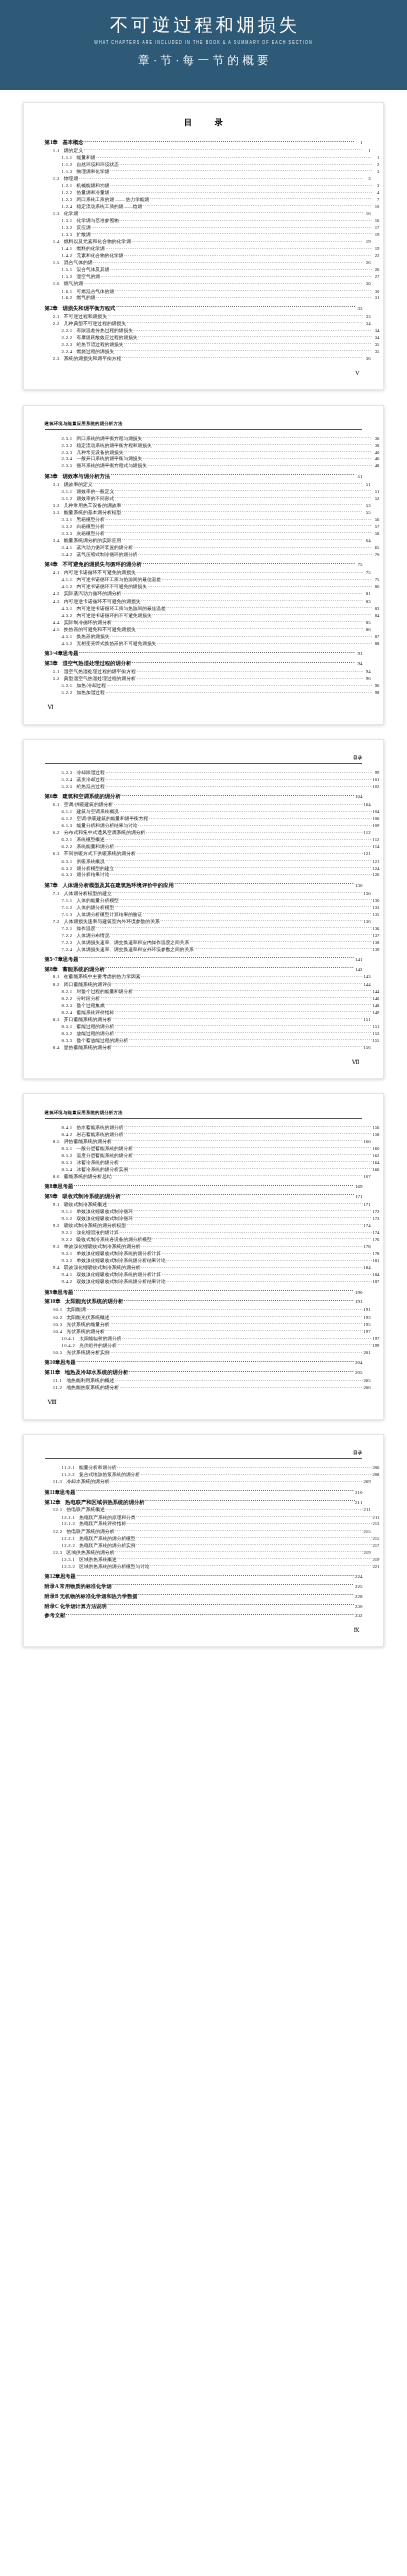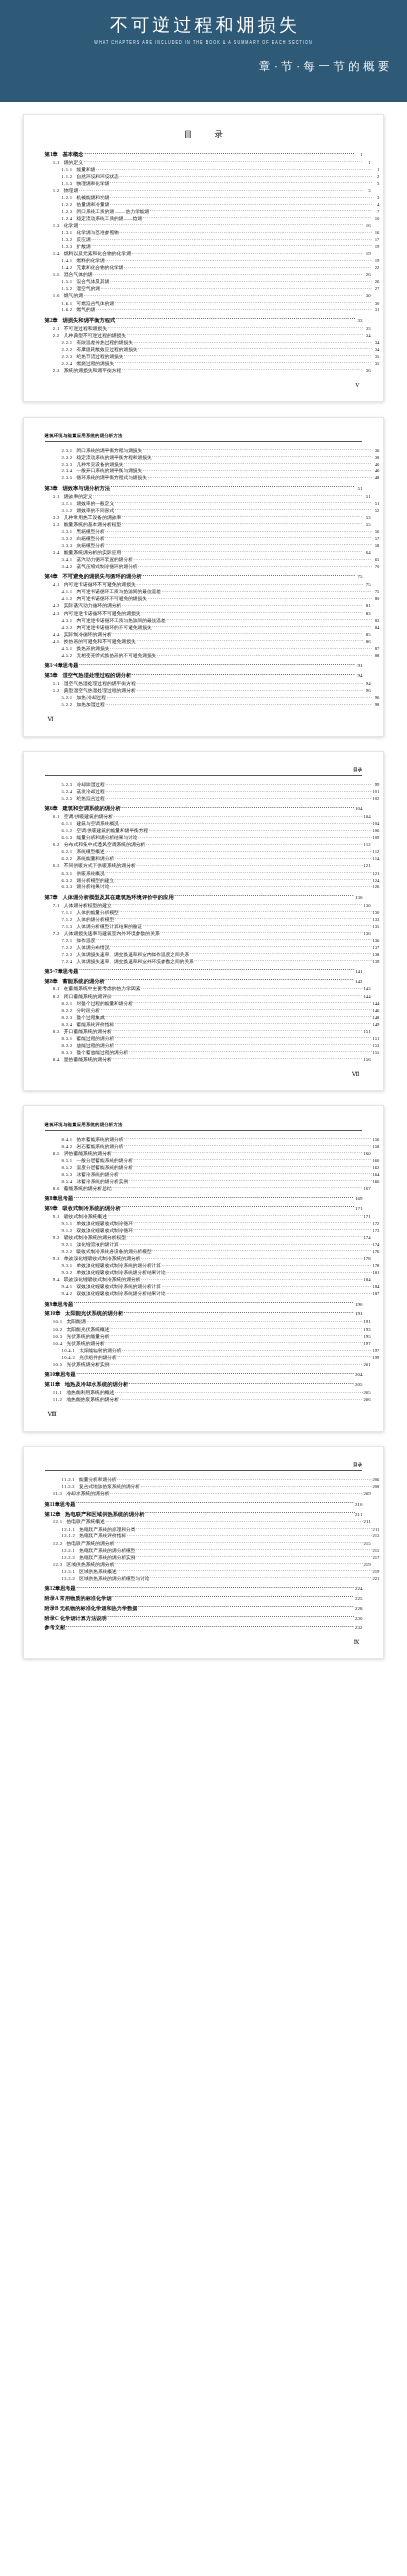--- a/index.html
+++ b/index.html
@@ -34,24 +34,23 @@
     color:#e2ecf2;
     margin:0 0 5.2px 0;
     transform:scaleY(1.25);
     transform-origin:center;
   }
   .hero-sub{
     font-family:"Liberation Sans","DejaVu Sans",sans-serif;
     font-size:11.3px;
     letter-spacing:3.6px;
     font-weight:300;
-    margin:14px;
+    margin:8px;
     color:#f2f7fa;
     text-indent:3.6px;
-    text-align:right;
   }
 
   
   .caption{
     text-align:center;
     padding:12.4px 0 2.1px 0;
     background:#fff;
   }
   .caption-cn{
     font-family:"Liberation Sans","DejaVu Sans",sans-serif;
@@ -94,21 +93,21 @@
   .runhead.right{text-align:right;}
   .runhead-rule{
     border:0;
     border-top:0.5px solid #555;
     margin:0 0 7.2px 0;
   }
 
   .toc-title{
     text-align:center;
     font-size:8.2px;
-    font-weight:normal;
+    font-weight:bold;
     letter-spacing:10.3px;
     margin:2.1px 0 12.4px 0;
     text-indent:10.3px;
     color:#000;
   }
 
   
   .row{
     display:flex;
     align-items:baseline;

